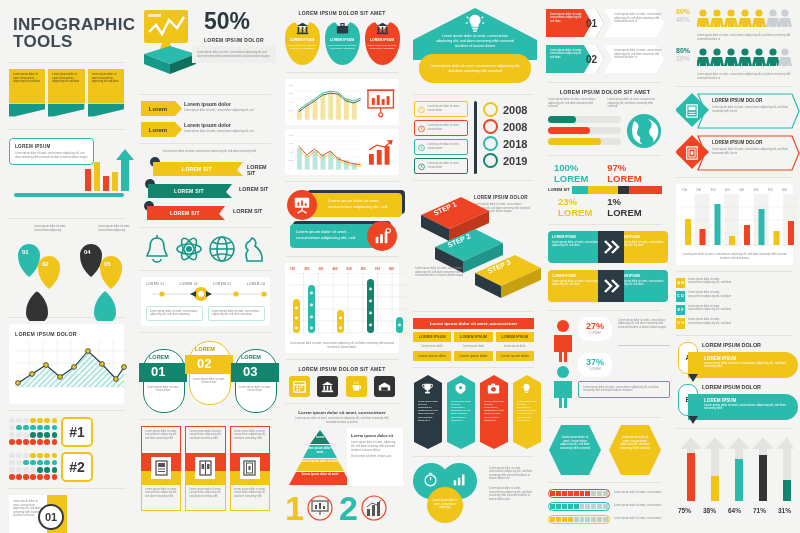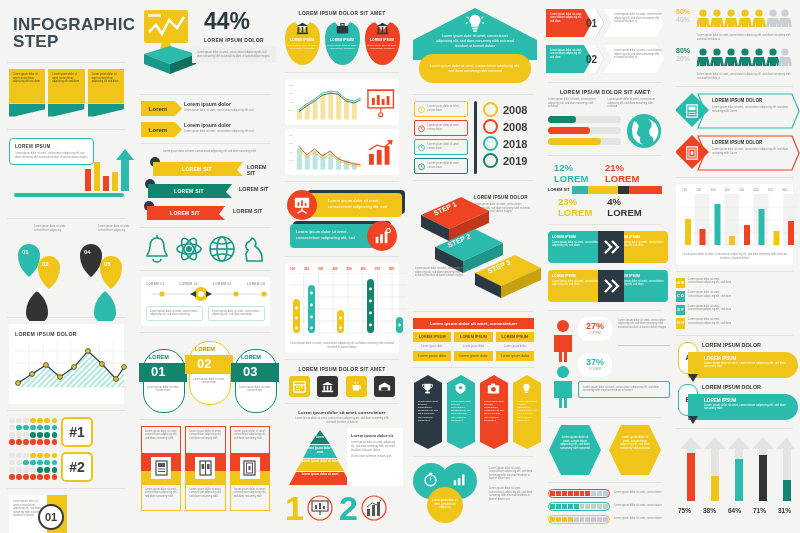--- a/index.html
+++ b/index.html
@@ -35,21 +35,21 @@
   .seg{flex:1;height:100%;}
 </style>
 </head>
 <body>
 
 <div class="page">
 
   <div class="col" style="width:133px;">
 
     <div style="padding:10px 8px 6px 8px;">
-      <div class="bigtitle">INFOGRAPHIC STEP</div>
+      <div class="bigtitle">INFOGRAPHIC TOOLS</div>
     </div>
     <div class="sep"></div>
 
     <div style="display:flex;gap:3px;padding:0 4px;">
       <div style="flex:1;">
         <div class="ybox" style="height:34px;">
           <div class="lorem-xxs" style="color:#5e5208;">Lorem ipsum dolor sit amet consectetuer adipiscing elit sed diam</div>
         </div>
         <svg width="100%" height="16" viewBox="0 0 40 16">
             <polygon points="0,0 40,0 40,6 6,14 0,14" fill="#17998a"></polygon>
@@ -255,21 +255,21 @@
     <div style="position:relative;height:82px;">
       <svg width="64" height="74" viewBox="0 0 64 74" style="position:absolute;left:2px;top:2px;">
         <rect x="4" y="2" width="44" height="33" rx="2" fill="#f0c419"></rect>
         <polyline points="9,24 16,17 22,26 29,12 37,20 44,9" fill="none" stroke="#fff" stroke-width="2.4"></polyline>
         <rect x="8" y="6" width="13" height="3" fill="#fff" opacity=".7"></rect>
         <polygon points="22,35 30,35 33,44 19,44" fill="#f0c419"></polygon>
         <polygon points="4,46 30,38 56,46 30,56" fill="#2bbbad"></polygon>
         <polygon points="4,46 4,56 30,66 30,56" fill="#17998a"></polygon>
         <polygon points="56,46 56,56 30,66 30,56" fill="#0f7060"></polygon>
       </svg>
-      <div style="position:absolute;left:66px;top:4px;font-size:23px;font-weight:bold;color:#2b3a42;line-height:23px;">44%</div>
+      <div style="position:absolute;left:66px;top:4px;font-size:23px;font-weight:bold;color:#2b3a42;line-height:23px;">50%</div>
       <div style="position:absolute;left:66px;top:31px;font-size:5px;font-weight:bold;color:#3a3a3a;letter-spacing:.3px;">LOREM IPSUM DOLOR</div>
       <div style="position:absolute;left:54px;top:40px;width:84px;background:#eeeeec;padding:5px;box-sizing:border-box;">
         <div class="lorem-xxs">Lorem ipsum dolor sit amet, consectetuer adipiscing elit, sed diam nonummy nibh euismod tincidunt ut laoreet dolore magna</div>
       </div>
     </div>
 
     <div class="sep"></div>
 
     <div style="margin:0 3px;">
       <div style="display:flex;gap:5px;align-items:flex-start;margin-bottom:6px;">
@@ -1024,35 +1024,35 @@
           <path d="M9 9 Q16 12 13 19 Q10 24 16 27 Q14 33 19 35 Q12 34 8 27 Q5 18 9 9z" fill="#fff"></path>
           <path d="M24 6 Q30 10 28 16 Q24 20 27 25 Q32 28 30 33 Q36 27 36 20 Q36 11 24 6z" fill="#fff"></path>
         </svg>
       </div>
     </div>
 
     <div class="sep"></div>
 
     <div style="margin:0 2px;">
       <div style="display:flex;justify-content:space-between;padding:0 6px;">
-        <span class="pct" style="color:#2bbbad;">12% LOREM</span>
-        <span class="pct" style="color:#ef4423;">21% LOREM</span>
+        <span class="pct" style="color:#2bbbad;">100% LOREM</span>
+        <span class="pct" style="color:#ef4423;">97% LOREM</span>
       </div>
       <div style="display:flex;align-items:center;margin:2px 0;">
         <span style="font-size:4px;font-weight:bold;color:#3a3a3a;margin-right:2px;">LOREM SIT</span>
         <div class="segbar" style="flex:1;">
           <div style="width:18%;background:#2bbbad;"></div>
           <div style="width:33%;background:#f0c419;"></div>
           <div style="width:12%;background:#333333;"></div>
           <div style="width:37%;background:#ef4423;"></div>
         </div>
       </div>
       <div style="display:flex;justify-content:space-between;padding:0 10px;">
         <span class="pct" style="color:#f0c419;">23% LOREM</span>
-        <span class="pct" style="color:#333333;">4% LOREM</span>
+        <span class="pct" style="color:#333333;">1% LOREM</span>
       </div>
     </div>
 
     <div class="sep"></div>
 
     <div style="margin:0 2px;">
       <div style="position:relative;height:34px;margin-bottom:5px;">
         <div style="position:absolute;left:0;top:0;width:56px;height:32px;background:#2bbbad;border-radius:4px 0 0 4px;padding:4px;box-sizing:border-box;">
           <div class="w" style="font-size:3.4px;font-weight:bold;">LOREM IPSUM</div>
           <div class="w" style="font-size:2.6px;line-height:3.4px;margin-top:2px;opacity:.95;">Lorem ipsum dolor sit amet, consectetuer adipiscing elit, sed diam</div>

